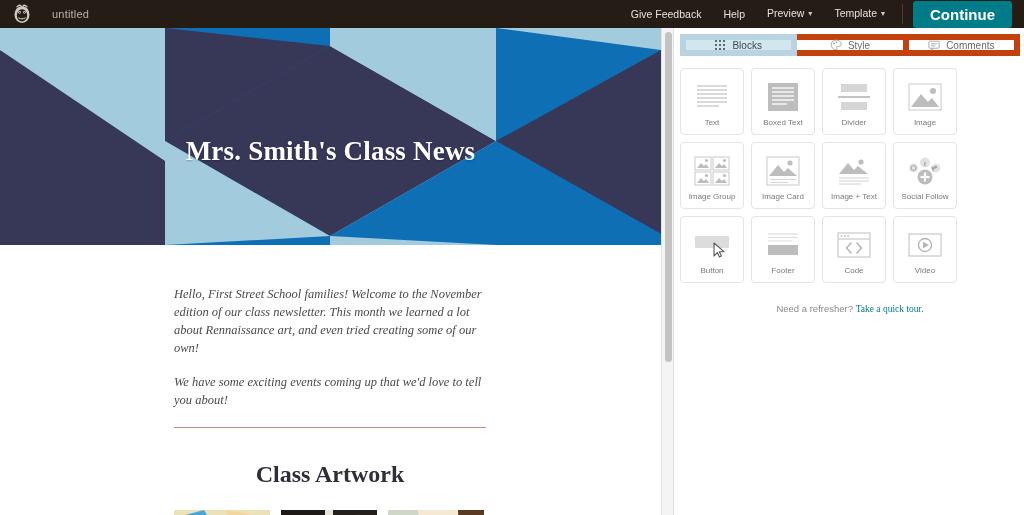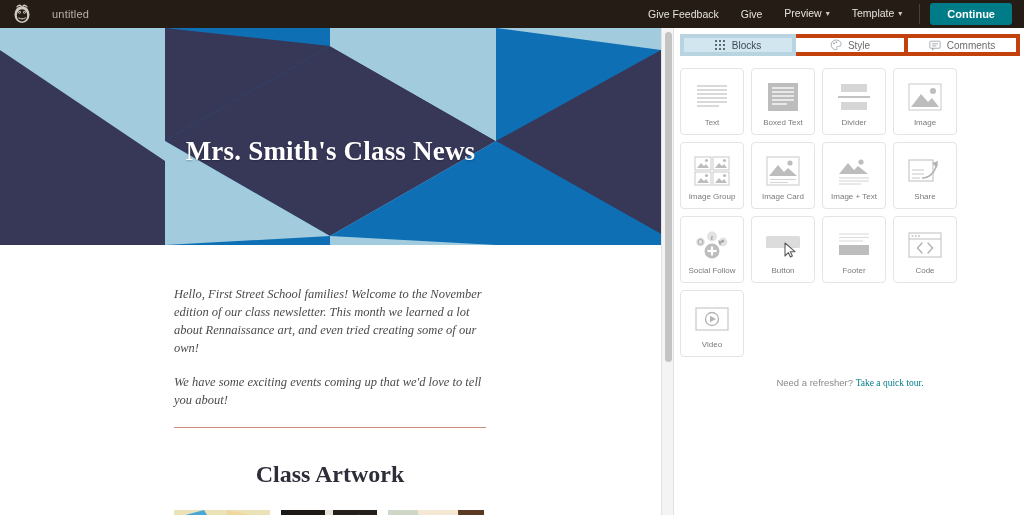--- a/index.html
+++ b/index.html
@@ -36,21 +36,21 @@
   }
   .nav-link .caret {
     display: inline-block; margin-left: 4px; font-size: 8px;
     transform: translateY(-1px); color: #cfc9c2;
   }
   .nav-sep {
     width: 1px; height: 20px; background: #4a4038; margin: 0 10px 0 6px;
   }
   .continue-btn {
     background: #007c89; color: #ffffff;
-    font-size: 11px; font-weight: bold;
+    font-size: 15px; font-weight: bold;
     padding: 5px 17px; border-radius: 3px;
     margin-right: 12px; cursor: pointer; border: none;
     font-family: "Liberation Sans", sans-serif;
   }
 
   
   .workspace {
     position: absolute; top: 28px; left: 0;
     width: 1024px; height: 487px;
   }
@@ -141,21 +141,21 @@
   }
   .tabs {
     display: flex; width: 340px; margin: 6px 0 0 4px;
     height: 22px;
   }
   .tab {
     flex: 1; display: flex; align-items: center; justify-content: center;
     gap: 6px;
     height: 22px;
     font-size: 10px; color: #6b6b6b;
-    border: 4px solid #c2410c;
+    border: 6px solid #c2410c;
     background: #ffffff;
     cursor: pointer;
   }
   .tab + .tab { border-left: none; }
   .tab.active {
     background: #d2e6ef;
     border-color: #b9d4e1;
     color: #3d4a52;
   }
   .tab-icon { display: flex; align-items: center; }
@@ -206,21 +206,21 @@
       <circle cx="14.6" cy="10.2" r=".7" fill="#241c15"></circle>
       <path d="M8.5 16.2c1.8 1.5 5.2 1.5 7 0" stroke="#cfcac4" stroke-width="1.2" fill="none" stroke-linecap="round"></path>
       <path d="M6.6 4.2c1.1-1.6 3-2.2 4.2-1.2" stroke="#cfcac4" stroke-width="1.5" fill="none" stroke-linecap="round"></path>
       <path d="M17.4 4.2c-1.1-1.6-3-2.2-4.2-1.2" stroke="#cfcac4" stroke-width="1.5" fill="none" stroke-linecap="round"></path>
     </svg>
   </div>
   <span class="doc-title">untitled</span>
 
   <div class="topbar-right">
     <span class="nav-link"><span>Give Feedback</span></span>
-    <span class="nav-link"><span>Give</span></span>
+    <span class="nav-link"><span>Help</span></span>
     <span class="nav-link"><span>Preview</span><span class="caret">▾</span></span>
     <span class="nav-link"><span>Template</span><span class="caret">▾</span></span>
     <span class="nav-sep"></span>
     <button class="continue-btn">Continue</button>
   </div>
 </div>
 
 <div class="workspace">
 
   <div class="canvas">
@@ -455,35 +455,20 @@
             <g stroke="#d6d6d6" stroke-width="1.1">
               <line x1="2" y1="22" x2="32" y2="22"></line>
                 <line x1="2" y1="25" x2="32" y2="25"></line>
                 <line x1="2" y1="28" x2="24" y2="28"></line>
             </g>
           </svg>
         </div>
         <div class="block-label">Image + Text</div>
       </div>
 
-      <div class="block-card">
-        <div class="block-glyph">
-          <svg width="34" height="30" viewBox="0 0 34 30" aria-hidden="true">
-            <rect x="1" y="4" width="24" height="21" fill="none" stroke="#c9c9c9" stroke-width="1.2"></rect>
-            <g stroke="#d0d0d0" stroke-width="1.2">
-              <line x1="4" y1="14" x2="16" y2="14"></line>
-                <line x1="4" y1="18" x2="16" y2="18"></line>
-                <line x1="4" y1="22" x2="12" y2="22"></line>
-            </g>
-            <path d="M14 22 C20 22 26 18 29 8" fill="none" stroke="#b4b4b4" stroke-width="1.6"></path>
-            <path d="M24 7 L30 5 L29 12 Z" fill="#b4b4b4"></path>
-          </svg>
-        </div>
-        <div class="block-label">Share</div>
-      </div>
 
       <div class="block-card">
         <div class="block-glyph">
           <svg width="36" height="30" viewBox="0 0 36 30" aria-hidden="true">
             <circle cx="18" cy="6.5" r="5" fill="#e2e2e2"></circle>
             <text x="18" y="10" font-size="7" text-anchor="middle" fill="#9f9f9f" font-family="Liberation Serif, serif" font-weight="bold">f</text>
             <circle cx="6.5" cy="12" r="4.4" fill="#e2e2e2"></circle>
             <rect x="4.2" y="9.7" width="4.6" height="4.6" rx="1.2" fill="none" stroke="#9f9f9f" stroke-width=".9"></rect>
             <circle cx="29" cy="12" r="4.4" fill="#e2e2e2"></circle>
             <path d="M26.8 12.6c1.6.3 3.2-.4 3.8-1.8-.4.2-.9.2-1.2 0 .5-.1.8-.5.9-.9-.4.2-.8.3-1.1.2-.9-.8-2.3.1-2 1.3-1.2-.1-2.1-.7-2.6-1.4-.4.8 0 1.6.5 1.9-.3 0-.5-.1-.7-.2 0 .8.6 1.4 1.3 1.5-.3.1-.5.1-.8.1.3.6.8.9 1.4.9-.6.4-1.3.5-2 .4.6.4 1.6.7 2.5.6z" fill="#9f9f9f"></path>

